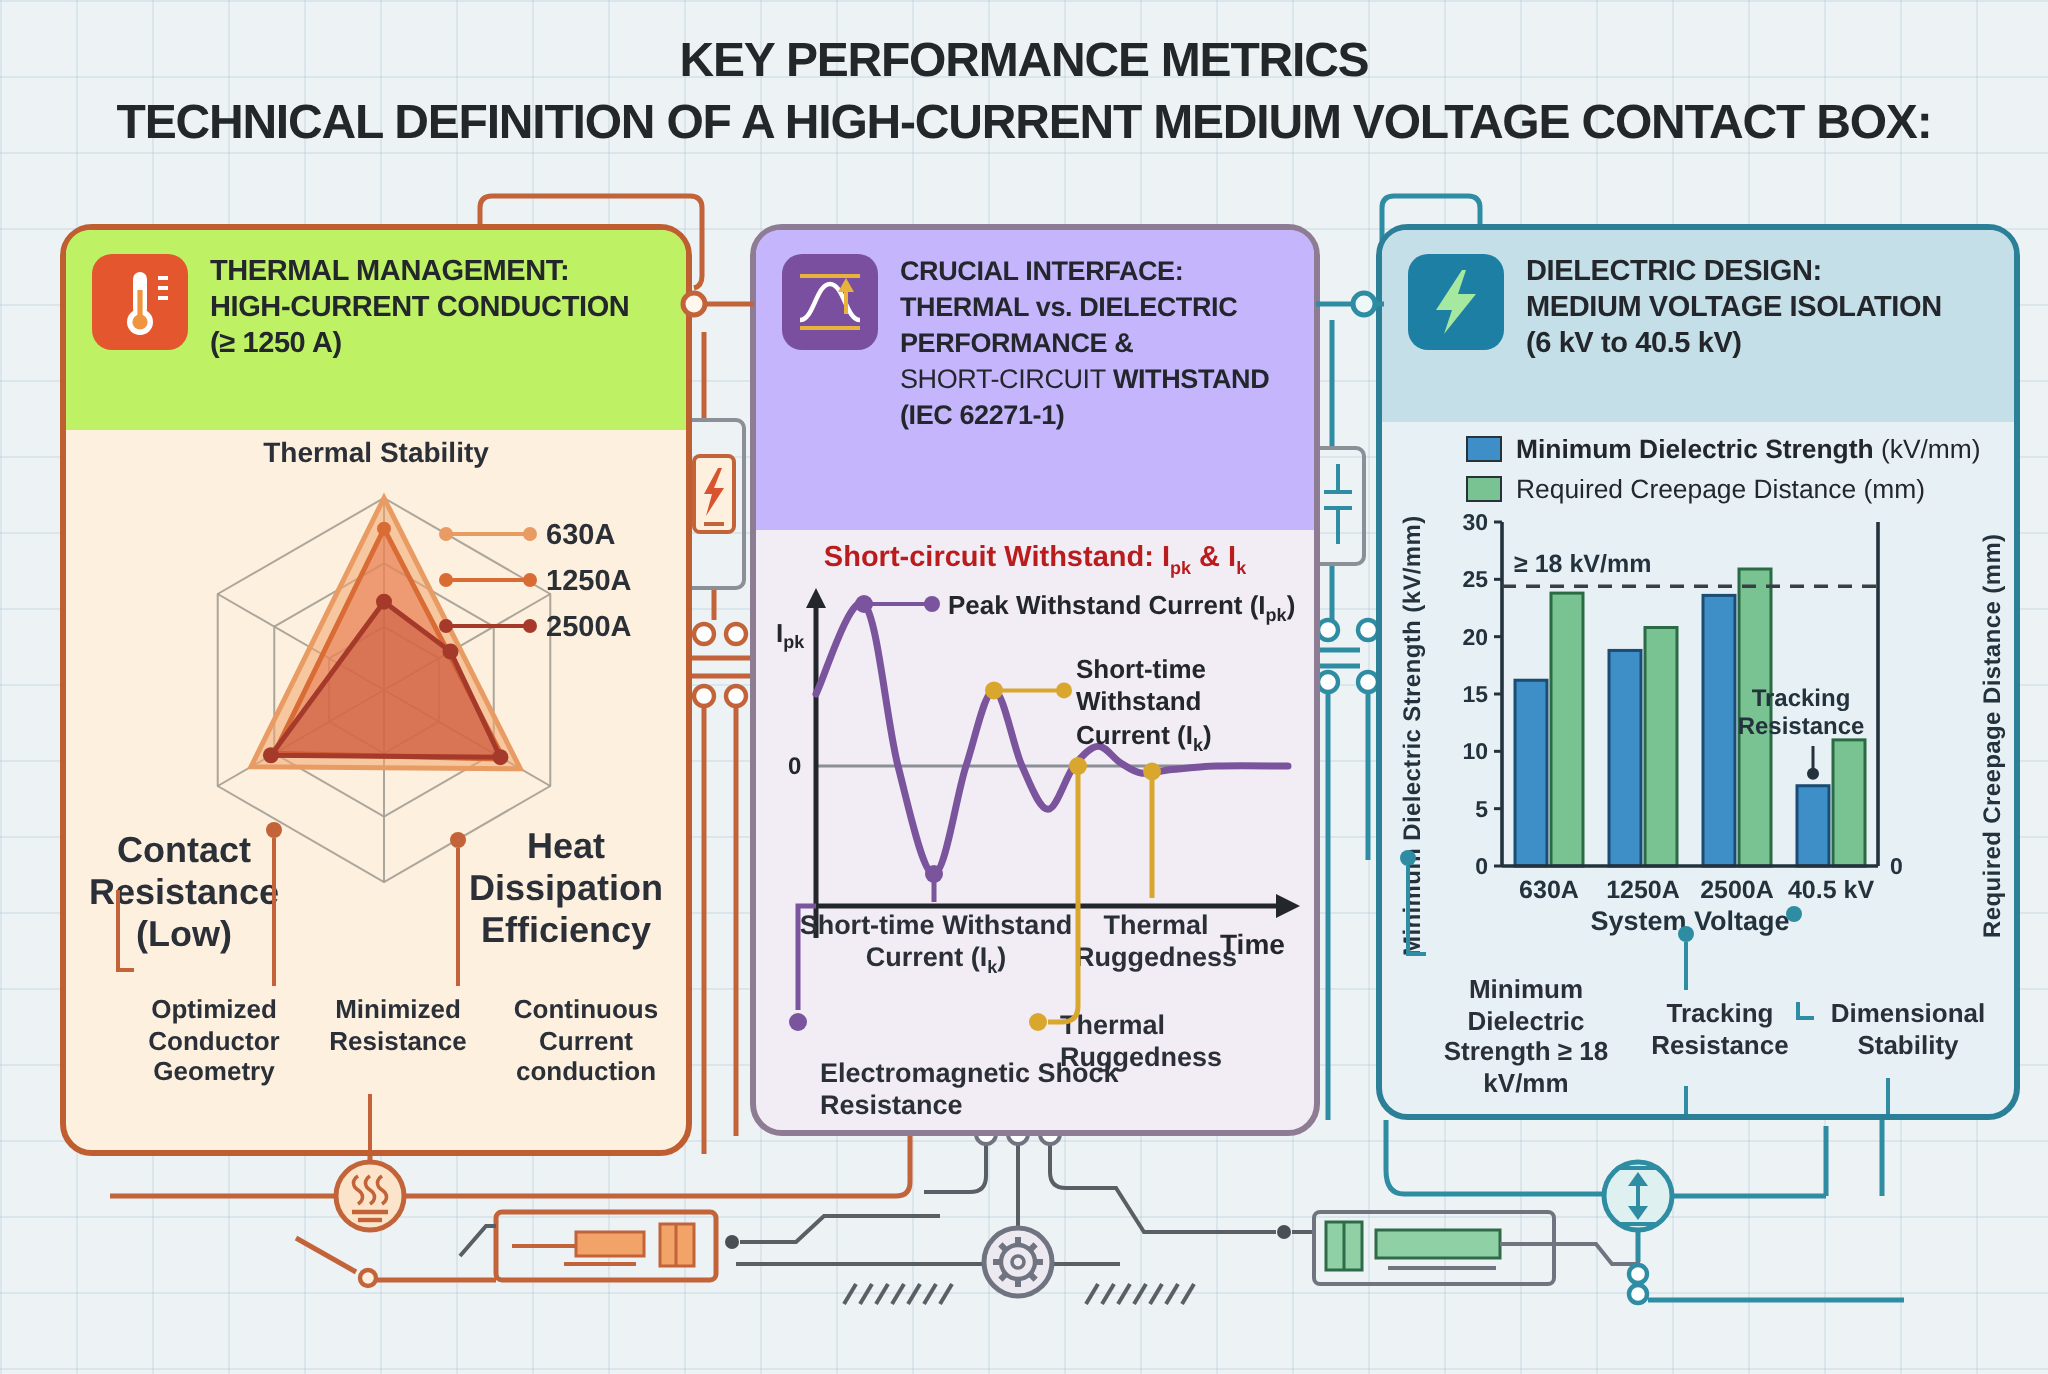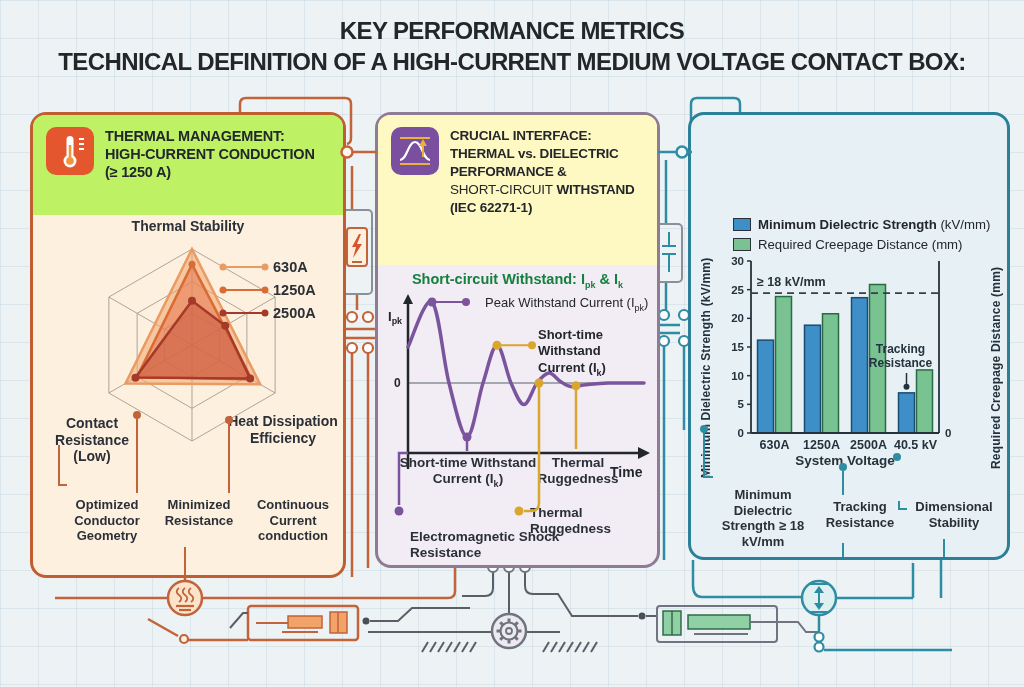--- a/index.html
+++ b/index.html
@@ -14,28 +14,28 @@
   .panel{position:absolute;border:3px solid;border-radius:16px;box-sizing:border-box;z-index:2;}
   .panel-header{display:flex;gap:11px;align-items:flex-start;padding:12px 10px 10px 13px;
     border-radius:12px 12px 0 0;box-sizing:border-box;}
   .icon-box{width:48px;height:48px;border-radius:10px;flex:0 0 auto;}
   .htxt{font-weight:700;line-height:1.25;letter-spacing:-0.2px;}
   .hline{white-space:nowrap;}
   .panel-orange{left:30px;top:112px;width:316px;height:466px;background:#fdf0de;border-color:#bf5e31;}
   .panel-orange .panel-header{background:#bef264;height:100px;}
   .panel-orange .htxt{font-size:14.5px;}
   .panel-purple{left:375px;top:112px;width:285px;height:456px;background:#f2ecf4;border-color:#8e7c94;}
-  .panel-purple .panel-header{background:#fef9c3;height:150px;}
+  .panel-purple .panel-header{background:#c4b5fd;height:150px;}
   .panel-purple .htxt{font-size:13.5px;line-height:1.33;}
   .panel-teal{left:688px;top:112px;width:322px;height:448px;background:#e7f1f5;border-color:#2b7f97;}
   .panel-teal .panel-header{background:#c5dfe9;height:96px;}
   .panel-teal .htxt{font-size:14.5px;}
   .abs{position:absolute;}
-  .lbl{font-weight:700;color:#15803d;}
-  .axis-lbl{font-size:14px;font-weight:700;text-align:center;line-height:1.18;color:#2b3038;}
+  .lbl{font-weight:700;color:#b91c1c;}
+  .axis-lbl{font-size:18px;font-weight:700;text-align:center;line-height:1.18;color:#2b3038;}
   .bitem{font-size:13px;font-weight:700;text-align:center;line-height:1.2;color:#2b3038;}
   .bitem-l{font-size:13px;font-weight:700;text-align:left;line-height:1.2;color:#2b3038;}
   sub.s{font-size:9px;line-height:0;}
   .legend-row{display:flex;align-items:center;gap:7px;font-size:13.2px;color:#23272c;margin-bottom:5px;}
   .swatch{width:16px;height:11px;border:1.5px solid #27323a;flex:0 0 auto;}
   .vlabel{writing-mode:vertical-rl;transform:rotate(180deg);font-size:12px;font-weight:700;
     letter-spacing:0.2px;color:#23323c;text-align:center;}
   svg{display:block;}
   .overlay{pointer-events:none;}
 </style>
@@ -289,21 +289,21 @@
         <circle cx="111" cy="54.199999999999996" r="4.5" fill="#d9a62e"></circle>
         <line x1="111" y1="54.199999999999996" x2="146" y2="54.199999999999996" stroke="#d9a62e" stroke-width="2"></line>
         <circle cx="146" cy="54.199999999999996" r="4" fill="#d9a62e"></circle>
         <circle cx="81" cy="146" r="4.5" fill="#7a549d"></circle>
         <circle cx="153" cy="92" r="4.5" fill="#d9a62e"></circle>
         <circle cx="190" cy="94.7" r="4.5" fill="#d9a62e"></circle>
         <text x="2" y="30" font-size="13" font-weight="700" fill="#23272c" font-family="&quot;Liberation Sans&quot;,sans-serif">I<tspan dy="3" font-size="9">pk</tspan></text>
         <text x="8" y="96" font-size="12" font-weight="700" fill="#23272c" font-family="&quot;Liberation Sans&quot;,sans-serif">0</text>
         <text x="224" y="186" font-size="14" font-weight="600" fill="#23272c" font-family="&quot;Liberation Sans&quot;,sans-serif">Time</text>
       </svg>
-    <div class="abs" style="left:96px;top:180px;width:178px;font-size:13px;font-weight:400;margin-left:11px;"><span>Peak Withstand Current (I</span><sub class="s">pk</sub><span>)</span></div>
+    <div class="abs" style="left:96px;top:180px;width:178px;font-size:13px;font-weight:700;"><span>Peak Withstand Current (I</span><sub class="s">pk</sub><span>)</span></div>
     <div class="abs" style="left:160px;top:212px;width:126px;font-size:13px;font-weight:600;line-height:1.25;">
       <div>Short-time Withstand</div>
       <div><span>Current (I</span><sub class="s">k</sub><span>)</span></div>
     </div>
     <div class="abs bitem" style="left:14px;top:340px;width:152px;font-size:13.5px;">
       <div>Short-time Withstand</div>
       <div><span>Current (I</span><sub class="s">k</sub><span>)</span></div>
     </div>
     <div class="abs bitem" style="left:158px;top:340px;width:84px;font-size:13.5px;">Thermal Ruggedness</div>
     <div class="abs bitem-l" style="left:32px;top:390px;width:150px;font-size:13.5px;margin-top:24px;">Electromagnetic Shock Resistance</div>
@@ -312,20 +312,32 @@
       <path d="M89,322 V336" stroke="#7a549d" stroke-width="2.5" fill="none"></path>
       <path d="M161,268 V388 Q161,396 153,396 H146" stroke="#d9a62e" stroke-width="2.5" fill="none"></path>
       <path d="M198,271 V334" stroke="#d9a62e" stroke-width="2.5" fill="none"></path>
       <path d="M30,338 H21 V390" stroke="#7a549d" stroke-width="2.5" fill="none"></path>
       <circle cx="21" cy="396" r="4.5" fill="#7a549d"></circle>
       <circle cx="141" cy="396" r="4.5" fill="#d9a62e"></circle>
     </svg>
   </section>
 
   <section class="panel panel-teal">
+    <div class="panel-header">
+      <div class="icon-box" style="background:#1d7fa3">
+        <svg width="48" height="48" viewBox="0 0 48 48">
+          <polygon points="27,8 14,28 22,28 18,40 34,20 25,20 29,8" fill="#a5e8a0"></polygon>
+        </svg>
+      </div>
+      <div class="htxt">
+        <div class="hline">DIELECTRIC DESIGN:</div>
+        <div class="hline" style="font-weight:600">MEDIUM VOLTAGE ISOLATION</div>
+        <div class="hline" style="font-weight:600">(6 kV to 40.5 kV)</div>
+      </div>
+    </div>
     <div class="abs" style="left:42px;top:102px;">
       <div class="legend-row">
         <span class="swatch" style="background:#3e8ec8"></span>
         <span><b>Minimum Dielectric Strength</b><span> (kV/mm)</span></span>
       </div>
       <div class="legend-row">
         <span class="swatch" style="background:#79c292"></span>
         <span><span>Required Creepage Distance (mm)</span></span>
       </div>
     </div>

